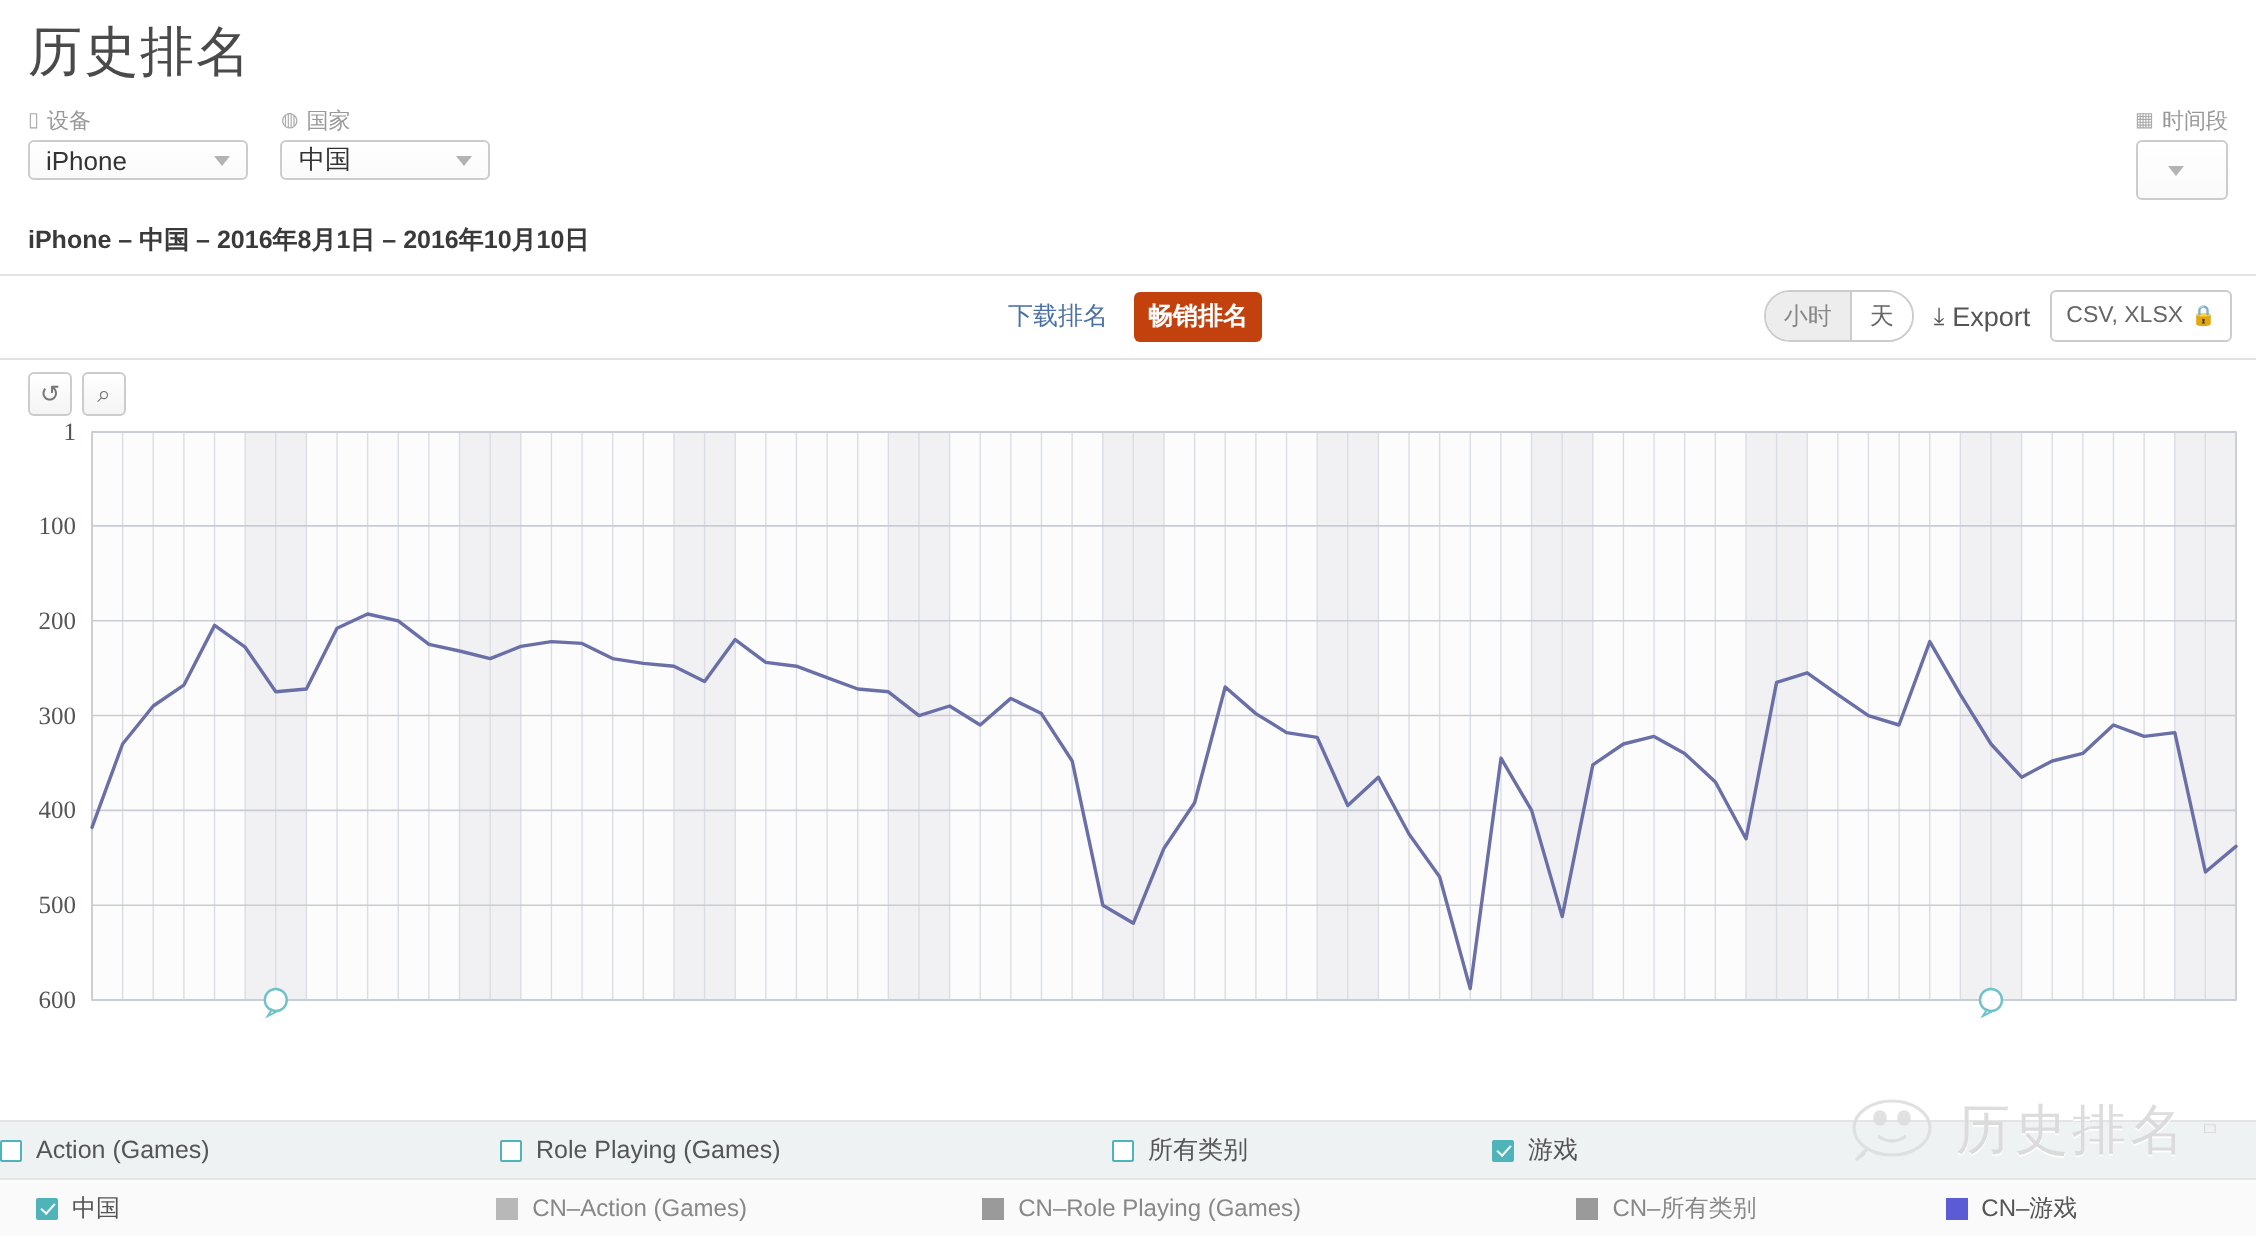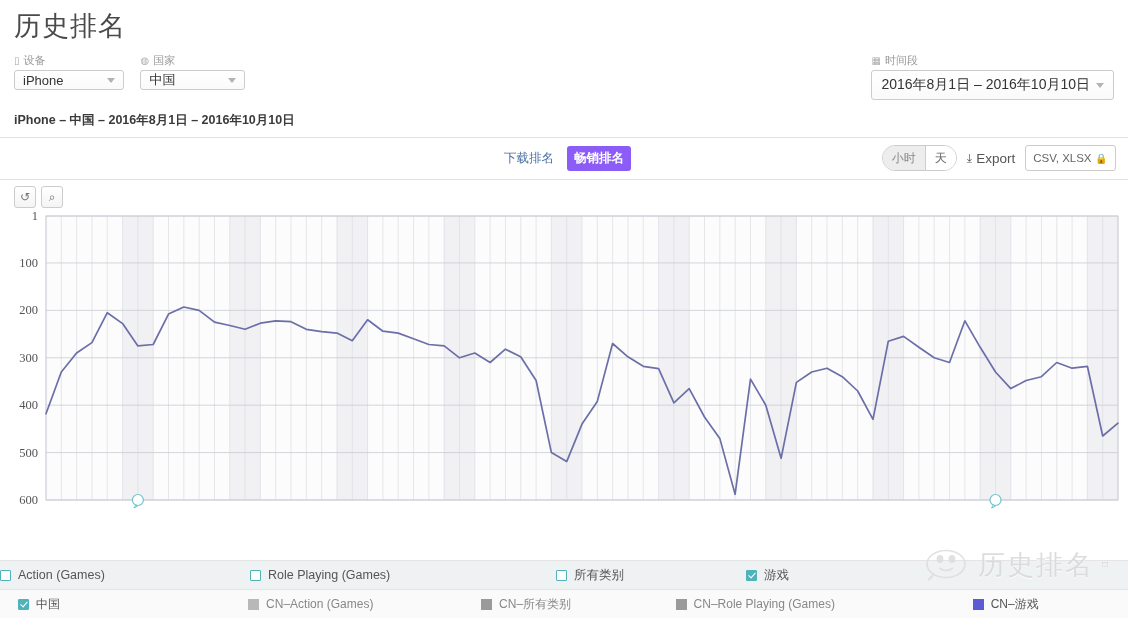--- a/index.html
+++ b/index.html
@@ -70,21 +70,21 @@
   .toolbar {
     position: relative;
     height: 42px;
     display: flex; align-items: center; justify-content: center;
     border-bottom: 1px solid #e2e2e2;
   }
   .tabs { display:flex; align-items:center; gap:6px; }
   .tab {
     font-size: 12.5px; color: #4a6fa5; padding: 4px 7px; border-radius: 3px;
   }
-  .tab.active { background:#8b5cf6; color:#fff; font-weight:bold; }
+  .tab.active { background:#c2410c; color:#fff; font-weight:bold; }
 
   .toolbar-right {
     position:absolute; right: 12px; top: 7px;
     display:flex; align-items:center; gap:10px;
   }
   .seg { display:flex; border:1px solid #ccc; border-radius:13px; overflow:hidden; height:26px; }
   .seg div {
     font-size: 12px; padding: 0 9px; display:flex; align-items:center;
     color:#888; background:#ededed;
   }
@@ -181,21 +181,20 @@
       <span class="caret"></span>
     </div>
   </div>
 
   <div class="daterange-group">
     <div class="filter-label">
       <span class="ic">▦</span>
       <span>时间段</span>
     </div>
     <div class="daterange-box">
-      <span>2016年8月1日 – 2016年10月10日</span>
       <span class="caret"></span>
     </div>
   </div>
 
 </div>
 
 <div class="breadcrumb">iPhone – 中国 – 2016年8月1日 – 2016年10月10日</div>
 <div class="hr"></div>
 
 <div class="toolbar">
@@ -372,27 +371,27 @@
 
   <div class="legend-row r2">
     <div class="lg-item i0">
       <span class="chk checked" style="background: rgb(79, 179, 186); border-color: rgb(79, 179, 186);"></span>
       <span class="lg-label-2 strong">中国</span>
     </div>
     <div class="lg-item i1">
       <span class="swatch" style="background: rgb(184, 184, 184);"></span>
       <span class="lg-label-2">CN–Action (Games)</span>
     </div>
+    <div class="lg-item i2">
+      <span class="swatch" style="background: rgb(154, 154, 154);"></span>
+      <span class="lg-label-2">CN–Role Playing (Games)</span>
+    </div>
     <div class="lg-item i3">
       <span class="swatch" style="background: rgb(154, 154, 154);"></span>
       <span class="lg-label-2">CN–所有类别</span>
-    </div>
-    <div class="lg-item i2">
-      <span class="swatch" style="background: rgb(154, 154, 154);"></span>
-      <span class="lg-label-2">CN–Role Playing (Games)</span>
     </div>
     <div class="lg-item i4">
       <span class="swatch" style="background: rgb(91, 91, 214);"></span>
       <span class="lg-label-2 strong">CN–游戏</span>
     </div>
   </div>
 </div>
 
 <div class="wm-wechat">
   <svg width="48" height="34" viewBox="0 0 48 34">

